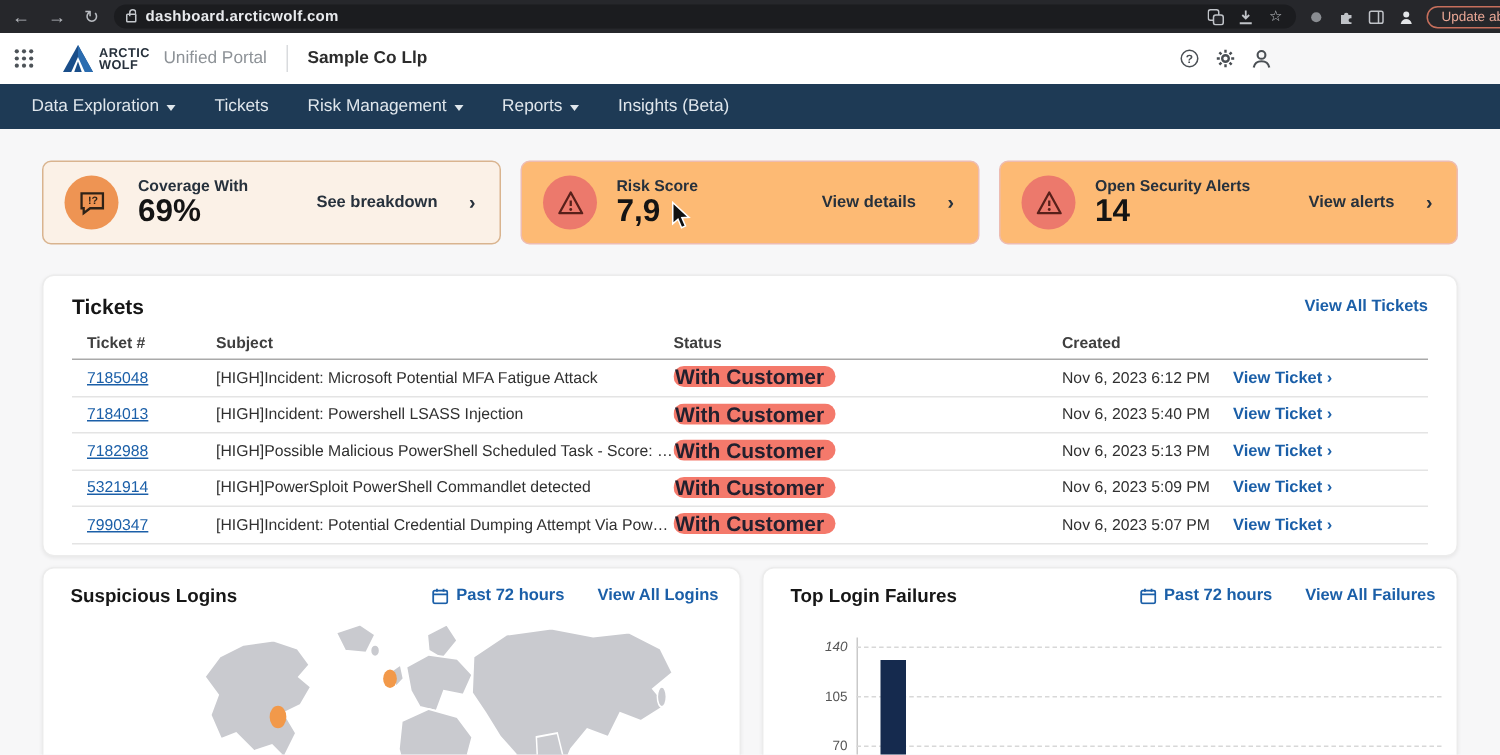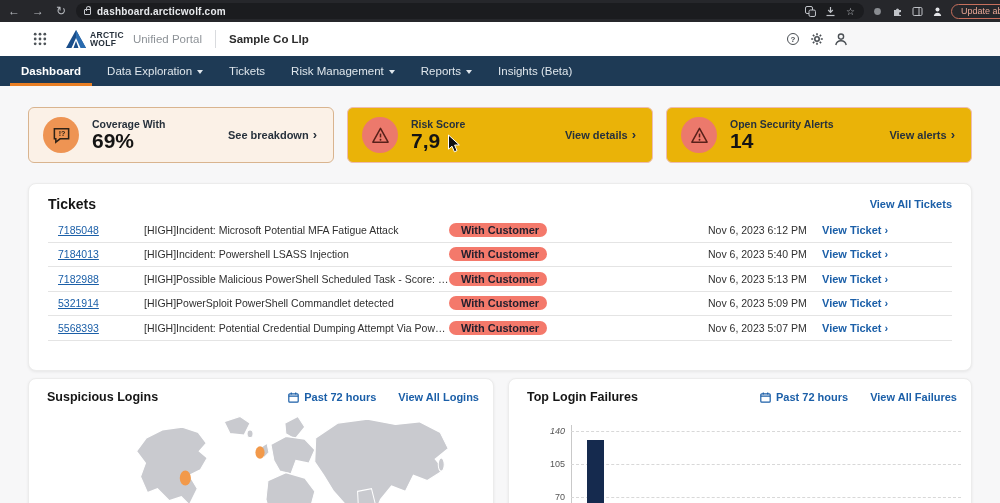--- a/index.html
+++ b/index.html
@@ -16,21 +16,21 @@
   .lock:before { content:""; position:absolute; top:-4px; left:1px; width:3px; height:4px; border:1px solid #c4c7cc; border-bottom:none; border-radius:3px 3px 0 0; }
   .omni-url { color:#e8eaed; font-size:10px; font-weight:700; letter-spacing:.2px; }
   .omni-spacer { flex:1; }
   .omni-icons, .ext-icons { display:flex; align-items:center; gap:9px; color:#c0c3c8; }
   .ext-icons { margin-left:8px; }
   .bicon { width:11px; height:11px; display:inline-flex; align-items:center; justify-content:center; font-size:10px; color:#c0c3c8; }
   .bicon svg { width:11px; height:11px; }
   .update-btn { margin-left:8px; height:15px; border:1px solid #c66f5c; border-radius:9px; color:#e9a795; font-size:9px; display:flex; align-items:center; padding:0 9px; white-space:nowrap; background:transparent; }
 
   
-  .app-header { position:absolute; top:22px; left:0; width:840px; height:34px; background:#ffffff; display:flex; align-items:center;padding-left:24px; }
+  .app-header { position:absolute; top:22px; left:0; width:840px; height:34px; background:#ffffff; display:flex; align-items:center; }
   .waffle { margin-left:9px; width:14px; height:14px; }
   .brand { display:flex; align-items:center; margin-left:18px; gap:3px; }
   .brand-logo svg { width:22px; height:20px; display:block; }
   .brand-name { font-size:8.5px; font-weight:800; color:#27313c; line-height:8.5px; letter-spacing:.3px; }
   .portal-label { margin-left:9px; color:#8d9297; font-size:11.5px; }
   .hdr-divider { width:1px; height:18px; background:#d9dbde; margin:0 13px; }
   .company { font-size:11.5px; font-weight:700; color:#2c2c2c; }
   .hdr-right { margin-left:auto; display:flex; align-items:center; gap:10px; padding-right:0; }
   .hicon { width:14px; height:14px; display:inline-flex; align-items:center; justify-content:center; color:#4a4f54; }
   .help-circ { width:12px; height:12px; border:1.3px solid #4a4f54; border-radius:50%; font-size:8px; font-weight:700; display:flex; align-items:center; justify-content:center; }
@@ -42,45 +42,45 @@
   .nav-item.active { color:#ffffff; font-weight:700; }
   .nav-item.active:after { content:""; position:absolute; left:2px; right:2px; bottom:0; height:3px; background:#e87e24; }
   .caret { width:0; height:0; border-left:3.5px solid transparent; border-right:3.5px solid transparent; border-top:4px solid #dfe6ec; margin-top:1px; }
 
   
   .content { position:absolute; top:86px; left:0; width:1000px; height:417px; background:#f7f7f8; }
 
   .cards-row { position:absolute; top:21px; left:28px; width:944px; display:flex; gap:13px; }
   .scard { flex:1; height:56px; border-radius:6px; display:flex; align-items:center; padding:0 16px 0 14px; }
   .scard.orange { background:#fbf1e7; border:1px solid #d9b48f; }
-  .scard.red { background:#eab308; border:1px solid #edbcb2; }
+  .scard.red { background:#fdba74; border:1px solid #edbcb2; }
   .scard-icon { width:36px; height:36px; border-radius:50%; display:flex; align-items:center; justify-content:center; flex:0 0 36px; }
   .scard.orange .scard-icon { background:#ee9453; }
   .scard.red .scard-icon { background:#ec796c; }
   .scard-text { margin-left:13px; }
   .scard-title { font-size:10.5px; font-weight:700; color:#27313c; }
   .scard-value { font-size:21px; font-weight:800; color:#141414; line-height:22px; }
-  .scard-link { margin-left:auto; font-size:11px; font-weight:700; color:#27313c; display:flex; align-items:center; gap:4px; cursor:pointer; }
+  .scard-link { margin-left:auto; font-size:11px; font-weight:700; color:#27313c; display:flex; align-items:center; gap:21px; cursor:pointer; }
   .scard-link .chev { font-size:13px; line-height:1; margin-top:-1px; }
 
   .panel { position:absolute; background:#fff; border:1px solid #ececec; border-radius:8px; box-shadow:0 1px 3px rgba(0,0,0,.07); }
   .tickets-panel { top:97px; left:28px; width:944px; height:188px; }
   .panel-hdr { display:flex; align-items:center; padding:12px 19px 0 19px; }
   .panel-title { font-size:14px; font-weight:800; color:#161616; }
   .blue-link { color:#1b5fa8; font-size:11px; font-weight:700; cursor:pointer; white-space:nowrap; }
   .tickets-panel .panel-hdr .blue-link { margin-left:auto; }
 
   .ttable { margin:6px 19px 0 19px; }
   .trow { display:grid; grid-template-columns:96px 305px 259px 1fr 130px; align-items:center; height:24.5px; border-bottom:1px solid #e4e4e4; }
   .trow.thead { height:22px; border-bottom:1px solid #a9a9a9; }
   .th { font-size:10.5px; font-weight:700; color:#3f3f3f; }
   .td { font-size:10.5px; color:#303030; white-space:nowrap; overflow:hidden; text-overflow:ellipsis; }
   .cell-id { padding-left:10px; }
   .ticket-link { color:#1b5fa8; text-decoration:underline; cursor:pointer; font-size:10.5px; }
-  .badge { display:inline-block; background:#f4796b; color:#23202e; font-size:11px; font-weight:800; border-radius:9px; padding:2px 8px 2px 12px; line-height:10px; }
+  .badge { display:inline-block; background:#f4796b; color:#23202e; font-size:14px; font-weight:800; border-radius:9px; padding:2px 8px 2px 1px; line-height:10px; }
   .cell-action { }
   .view-ticket { color:#1b5fa8; font-size:11px; font-weight:700; cursor:pointer; }
   .view-ticket .chev { font-weight:700; margin-left:3px; }
 
   .logins-panel { top:292px; left:28px; width:466px; height:215px; overflow:hidden; }
   .failures-panel { top:292px; left:508px; width:464px; height:215px; overflow:hidden; }
   .bpanel-hdr { display:flex; align-items:center; padding:11px 14px 0 18px; }
   .bpanel-title { font-size:12.5px; font-weight:800; color:#161616; }
   .bpanel-right { margin-left:auto; display:flex; align-items:center; gap:22px; }
   .time-filter { display:flex; align-items:center; gap:5px; color:#1b5fa8; font-size:11px; font-weight:700; cursor:pointer; }
@@ -204,23 +204,20 @@
       <span class="hicon partial">
         <svg viewBox="0 0 14 14">
             <circle cx="7" cy="4.6" r="2.6" fill="none" stroke="#4a4f54" stroke-width="1.4"></circle>
             <path d="M1.8 13c.6-3 2.9-4.2 5.2-4.2s4.6 1.2 5.2 4.2" fill="none" stroke="#4a4f54" stroke-width="1.4"></path>
           </svg>
       </span>
     </span>
   </div>
 
   <nav class="main-nav">
-    <span class="nav-item active">
-        <span>Dashboard</span>
-      </span>
     <span class="nav-item">
         <span>Data Exploration</span>
         <span class="caret"></span>
       </span>
     <span class="nav-item">
         <span>Tickets</span>
       </span>
     <span class="nav-item">
         <span>Risk Management</span>
         <span class="caret"></span>
@@ -288,20 +285,27 @@
           </span>
       </div>
     </div>
 
     <section class="panel tickets-panel">
       <div class="panel-hdr">
         <span class="panel-title">Tickets</span>
         <span class="blue-link">View All Tickets</span>
       </div>
       <div class="ttable">
+        <div class="trow thead">
+          <span class="th cell-id">Ticket #</span>
+          <span class="th">Subject</span>
+          <span class="th">Status</span>
+          <span class="th">Created</span>
+          <span class="th"></span>
+        </div>
 
         <div class="trow">
           <span class="td cell-id"><a class="ticket-link">7185048</a></span>
           <span class="td">[HIGH]Incident: Microsoft Potential MFA Fatigue Attack</span>
           <span class="td"><span class="badge">With Customer</span></span>
           <span class="td">Nov 6, 2023 6:12 PM</span>
           <span class="td cell-action"><span class="view-ticket"><span>View Ticket</span><span class="chev">›</span></span></span>
         </div>
 
         <div class="trow">
@@ -322,21 +326,21 @@
 
         <div class="trow">
           <span class="td cell-id"><a class="ticket-link">5321914</a></span>
           <span class="td">[HIGH]PowerSploit PowerShell Commandlet detected</span>
           <span class="td"><span class="badge">With Customer</span></span>
           <span class="td">Nov 6, 2023 5:09 PM</span>
           <span class="td cell-action"><span class="view-ticket"><span>View Ticket</span><span class="chev">›</span></span></span>
         </div>
 
         <div class="trow">
-          <span class="td cell-id"><a class="ticket-link">5568393</a></span>
+          <span class="td cell-id"><a class="ticket-link">7990347</a></span>
           <span class="td">[HIGH]Incident: Potential Credential Dumping Attempt Via PowerShell Remote Thread</span>
           <span class="td"><span class="badge">With Customer</span></span>
           <span class="td">Nov 6, 2023 5:07 PM</span>
           <span class="td cell-action"><span class="view-ticket"><span>View Ticket</span><span class="chev">›</span></span></span>
         </div>
       </div>
     </section>
 
     <section class="panel logins-panel">
       <div class="bpanel-hdr">

